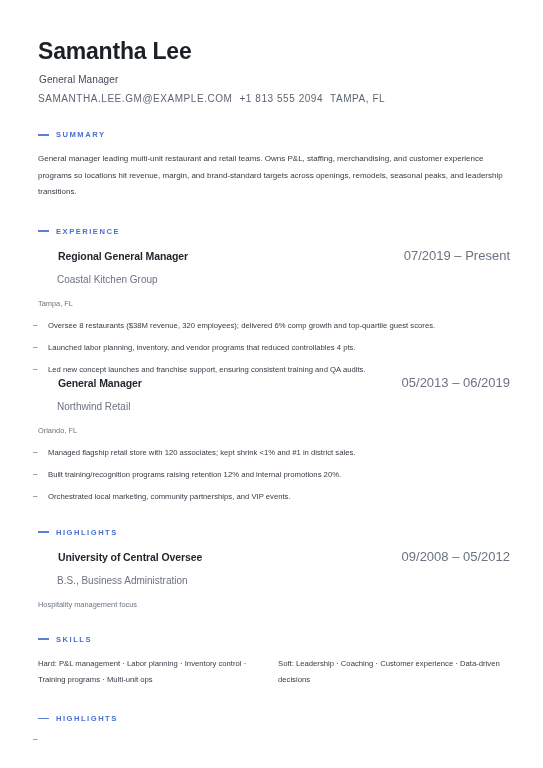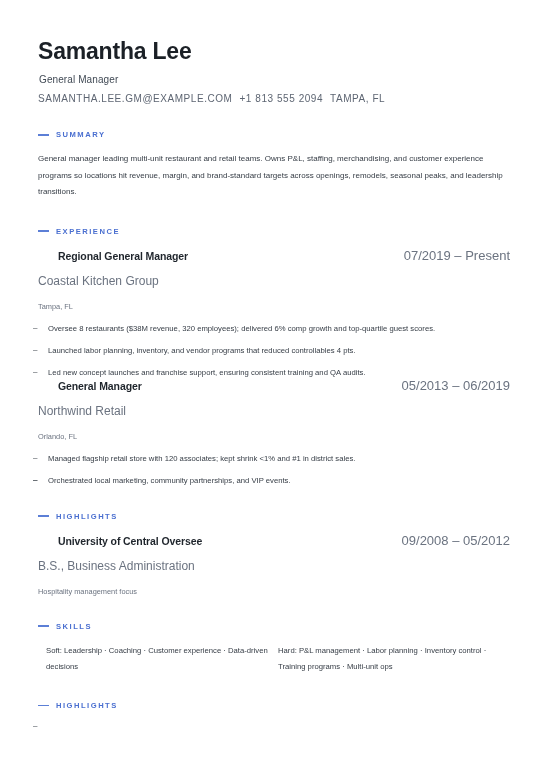--- a/index.html
+++ b/index.html
@@ -89,23 +89,24 @@
     font-weight: bold;
     color: #1f252c;
     letter-spacing: -0.1px;
   }
   .entry-date {
     font-size: 13px;
     color: #6b7380;
     white-space: nowrap;
   }
   .entry-org {
-    font-size: 12px;
+    font-size: 10px;
     color: #6b7380;
     margin-top: 11px;
+    margin-left: 19px;
   }
   .entry-loc {
     font-size: 7.4px;
     color: #6b7380;
     margin-top: 14px;
   }
 
   
   .bullets { margin-top: 13px; }
   .bullet {
@@ -182,21 +183,21 @@
     <div class="entry">
       <div class="entry-top">
         <span class="entry-title">General Manager</span>
         <span class="entry-date">05/2013 – 06/2019</span>
       </div>
       <div class="entry-org">Northwind Retail</div>
       <div class="entry-loc">Orlando, FL</div>
     </div>
     <div class="bullets">
       <div class="bullet"><span class="dash">–</span><span>Managed flagship retail store with 120 associates; kept shrink &lt;1% and #1 in district sales.</span></div>
-      <div class="bullet"><span class="dash">–</span></div>
+      <div class="bullet"><span class="dash">–</span><span>Built training/recognition programs raising retention 12% and internal promotions 20%.</span></div>
       <div class="bullet"><span class="dash">–</span><span>Orchestrated local marketing, community partnerships, and VIP events.</span></div>
     </div>
   </div>
 
   <div class="section">
     <div class="sec-head">
       <span class="sec-rule"></span>
       <span class="sec-title">HIGHLIGHTS</span>
     </div>
     <div class="entry">
@@ -208,22 +209,22 @@
       <div class="entry-loc">Hospitality management focus</div>
     </div>
   </div>
 
   <div class="section">
     <div class="sec-head">
       <span class="sec-rule"></span>
       <span class="sec-title">SKILLS</span>
     </div>
     <div class="skills-cols">
+      <div class="skills-col">Hard: P&amp;L management · Labor planning · Inventory control · Training programs · Multi-unit ops</div>
       <div class="skills-col right">Soft: Leadership · Coaching · Customer experience · Data-driven decisions</div>
-      <div class="skills-col">Hard: P&amp;L management · Labor planning · Inventory control · Training programs · Multi-unit ops</div>
     </div>
   </div>
 
   <div class="section">
     <div class="sec-head">
       <span class="sec-rule"></span>
       <span class="sec-title">HIGHLIGHTS</span>
     </div>
     <div class="bullets" style="margin-top:0">
       <div class="bullet"><span class="dash">–</span></div>

